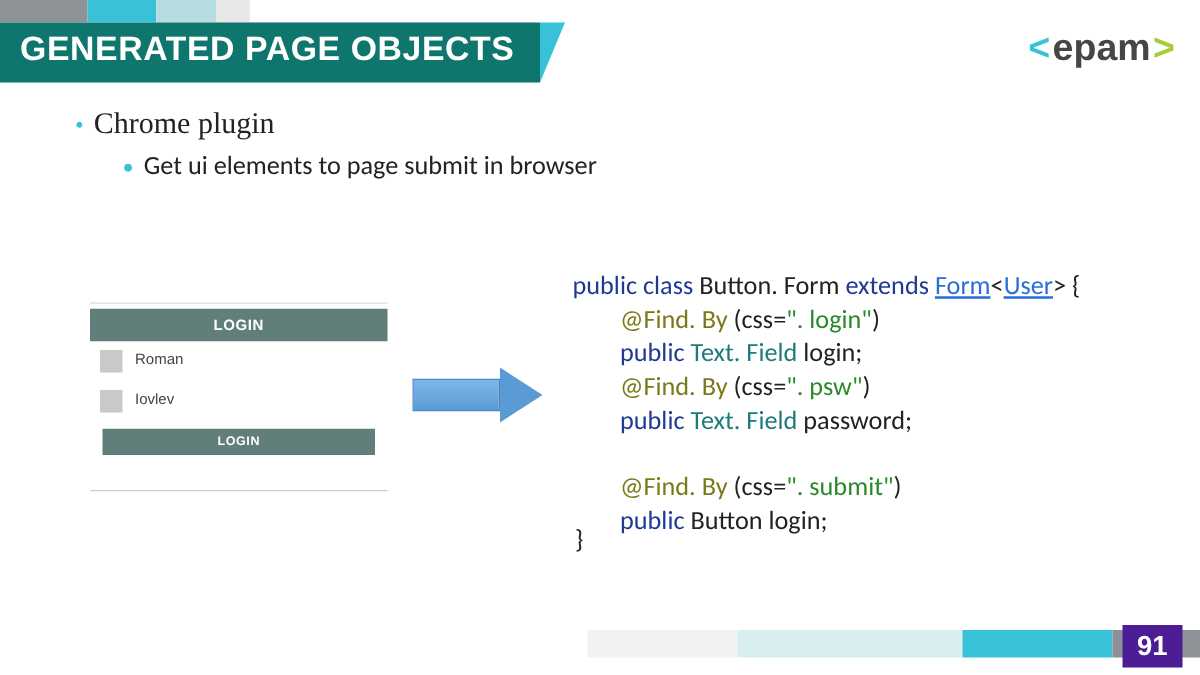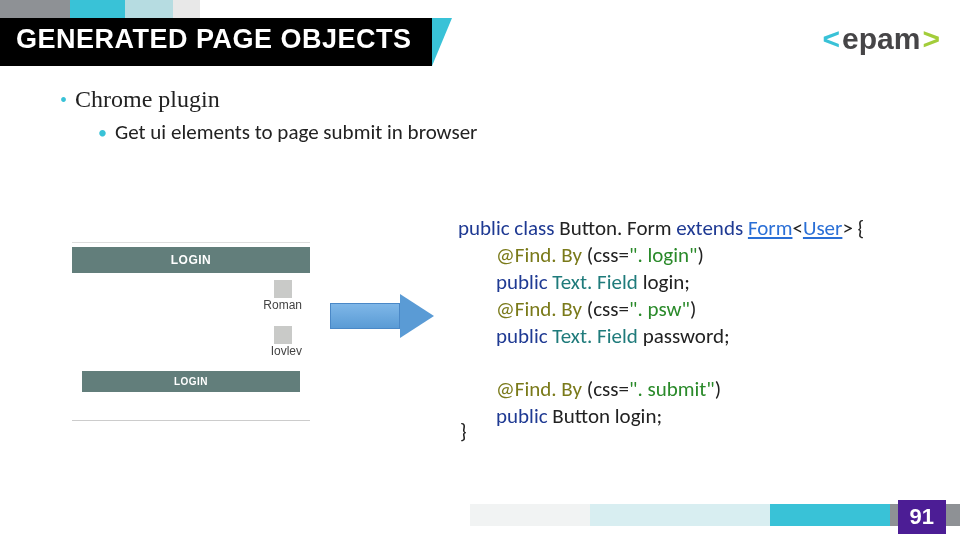--- a/index.html
+++ b/index.html
@@ -9,40 +9,40 @@
   .top-stripes { position: absolute; top: 0; left: 0; width: 200px; height: 18px; display: flex; }
   .top-stripes div { height: 100%; }
   .ts1 { width: 70px; background: #8e9195; }
   .ts2 { width: 55px; background: #39c2d7; }
   .ts3 { width: 48px; background: #b6dce1; }
   .ts4 { width: 27px; background: #e8e8e8; }
 
   
   .title-bar { position: absolute; top: 18px; left: 0; height: 48px; display: flex; align-items: center; }
   .title-underlay { position: absolute; left: 0; top: 0; width: 430px; height: 48px; background: #cfe6ea; }
-  .title-main { position: relative; height: 48px; background: #000000; color: #fff; font-weight: 900; font-size: 27px; letter-spacing: 0.5px; padding: 6px 20px 0 16px; font-family: "Arial Black", Arial, sans-serif; }
+  .title-main { position: relative; height: 48px; background: #0f766e; color: #fff; font-weight: 900; font-size: 27px; letter-spacing: 0.5px; padding: 6px 20px 0 16px; font-family: "Arial Black", Arial, sans-serif; }
   .title-main::after { content: ""; position: absolute; right: -20px; top: 0; width: 0; height: 0; border-top: 48px solid #39c2d7; border-right: 20px solid transparent; }
 
   
   .logo { position: absolute; top: 22px; right: 20px; display: flex; align-items: center; font-weight: 900; font-size: 30px; color: #464547; font-family: Arial, sans-serif; }
   .logo .br1 { color: #39c2d7; font-weight: 700; margin-right: 2px; }
   .logo .br2 { color: #a3cd3a; font-weight: 700; margin-left: 2px; }
 
   
   .content { position: absolute; top: 86px; left: 60px; right: 60px; }
   .lvl1 { font-size: 24px; color: #222; margin-bottom: 6px; font-family: Liberation Serif, serif; }
   .lvl1::before { content: "•"; color: #39c2d7; margin-right: 8px; font-size: 20px; }
   .lvl2 { font-size: 21px; color: #222; margin-left: 38px; line-height: 1.3; }
   .lvl2::before { content: "•"; color: #39c2d7; margin-right: 8px; font-size: 18px; }
 
   
   .login-box { position: absolute; top: 242px; left: 72px; width: 238px; font-family: Arial, sans-serif; }
   .login-box hr.top { border: none; border-top: 1px solid #ddd; margin-bottom: 4px; }
   .login-head { background: #627e7b; color: #fff; text-align: center; font-size: 12px; font-weight: 700; padding: 6px 0; letter-spacing: 0.5px; }
-  .login-row { display: flex; align-items: flex-end; padding: 7px 8px; border-bottom: 0; flex-direction: column; }
+  .login-row { display: flex; align-items: flex-start; padding: 7px 8px; border-bottom: 0; }
   .login-row .sq { width: 18px; height: 18px; background: #c9cac8; margin-right: 10px; }
   .login-row .val { font-size: 12px; color: #444; }
   .login-btn { background: #627e7b; color: #fff; text-align: center; font-size: 10px; font-weight: 700; padding: 5px 0; margin: 6px 10px 0 10px; letter-spacing: 0.5px; }
   .login-box hr.bot { border: none; border-top: 1px solid #ccc; margin-top: 28px; }
 
   
   .arrow { position: absolute; top: 294px; left: 330px; width: 120px; height: 44px; display: flex; align-items: center; }
   .arrow-shaft { width: 70px; height: 26px; background: linear-gradient(#7fb7e8, #5a9bd5); border: 1px solid #4a88c7; }
   .arrow-head { width: 0; height: 0; border-top: 22px solid transparent; border-bottom: 22px solid transparent; border-left: 34px solid #5a9bd5; }
 

